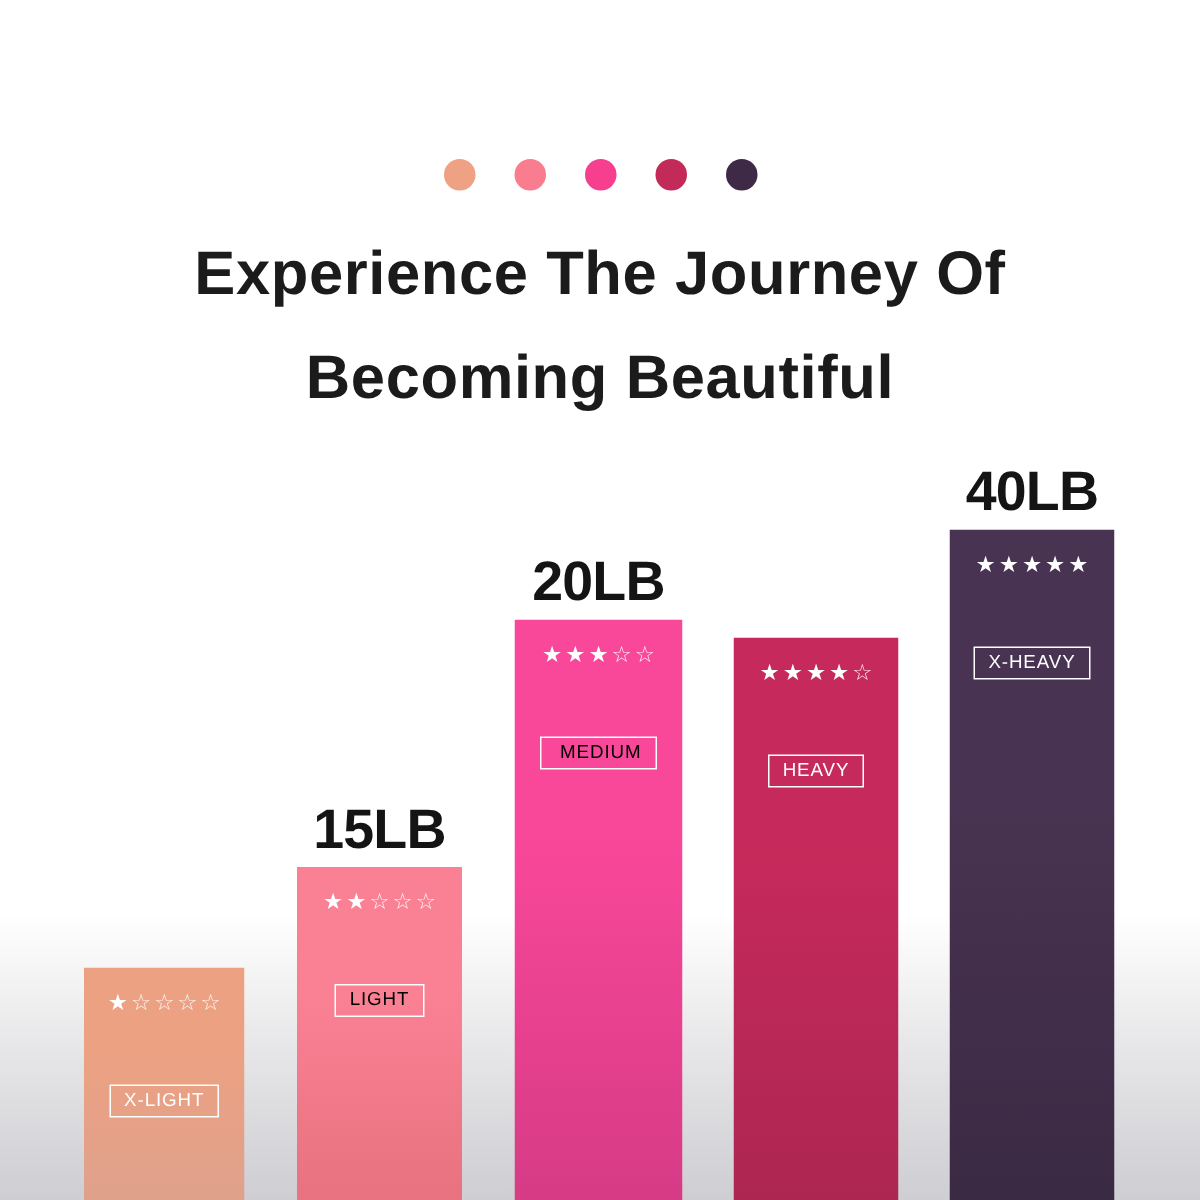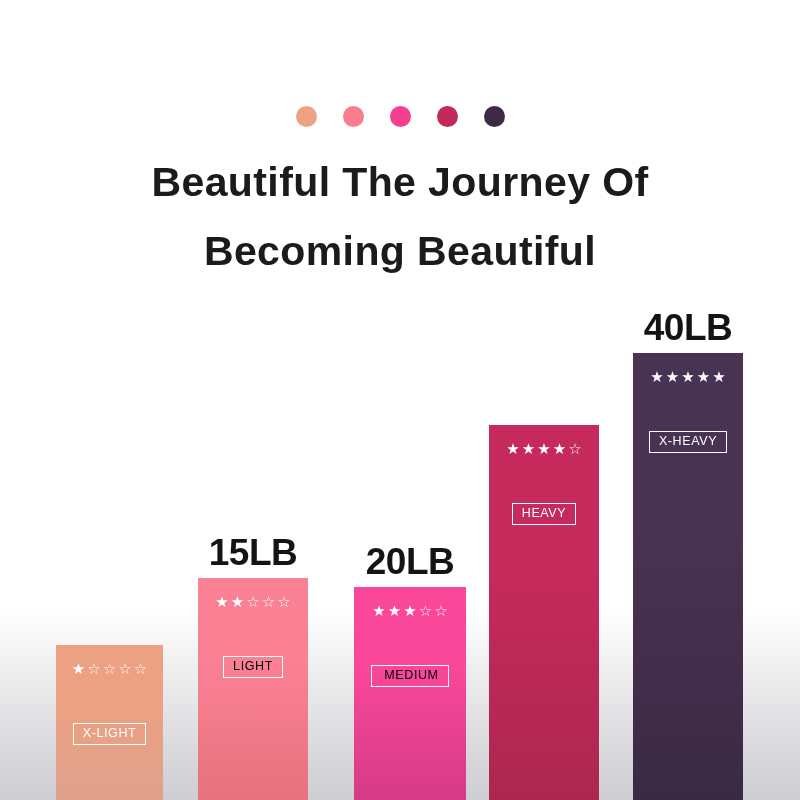--- a/index.html
+++ b/index.html
@@ -156,21 +156,21 @@
 
   <div id="dot-row">
       <div class="dot" style="background: rgb(239, 161, 131);"></div>
       <div class="dot" style="background: rgb(249, 125, 142);"></div>
       <div class="dot" style="background: rgb(246, 63, 143);"></div>
       <div class="dot" style="background: rgb(194, 42, 89);"></div>
       <div class="dot" style="background: rgb(62, 42, 71);"></div>
     </div>
 
   <div id="headline">
-    <span class="hl-line">Beautiful The Journey Of</span>
+    <span class="hl-line">Experience The Journey Of</span>
     <span class="hl-line">Becoming Beautiful</span>
   </div>
 
   <div id="chart">
       <div class="bar-group" style="left: 56px; width: 107px; height: 155px;">
         <div class="bar">
           <div class="bar-inner" style="background: linear-gradient(rgb(236, 161, 131) 0%, rgb(236, 161, 131) 38%, rgb(223, 161, 140) 100%);"></div>
           <div class="bar-badge-wrap">
             <div class="stars" style="color: rgb(255, 255, 255);">
               <span class="star" style="opacity: 1;">★</span>
@@ -192,21 +192,21 @@
               <span class="star" style="opacity: 1;">★</span>
               <span class="star" style="opacity: 1;">★</span>
               <span class="star" style="opacity: 0.92;">☆</span>
               <span class="star" style="opacity: 0.92;">☆</span>
               <span class="star" style="opacity: 0.92;">☆</span>
             </div>
             <div class="grade-badge" style="color: #000000; border-color: rgb(255, 255, 255);">LIGHT</div>
           </div>
         </div>
       </div>
-      <div class="bar-group" style="left: 354px; width: 112px; height: 213px;">
+      <div class="bar-group" style="left: 343px; width: 112px; height: 387px;">
         <div class="bar-label">20LB</div>
         <div class="bar">
           <div class="bar-inner" style="background: linear-gradient(rgb(249, 71, 154) 0%, rgb(249, 71, 154) 38%, rgb(214, 59, 134) 100%);"></div>
           <div class="bar-badge-wrap">
             <div class="stars" style="color: rgb(255, 255, 255);">
               <span class="star" style="opacity: 1;">★</span>
               <span class="star" style="opacity: 1;">★</span>
               <span class="star" style="opacity: 1;">★</span>
               <span class="star" style="opacity: 0.92;">☆</span>
               <span class="star" style="opacity: 0.92;">☆</span>

